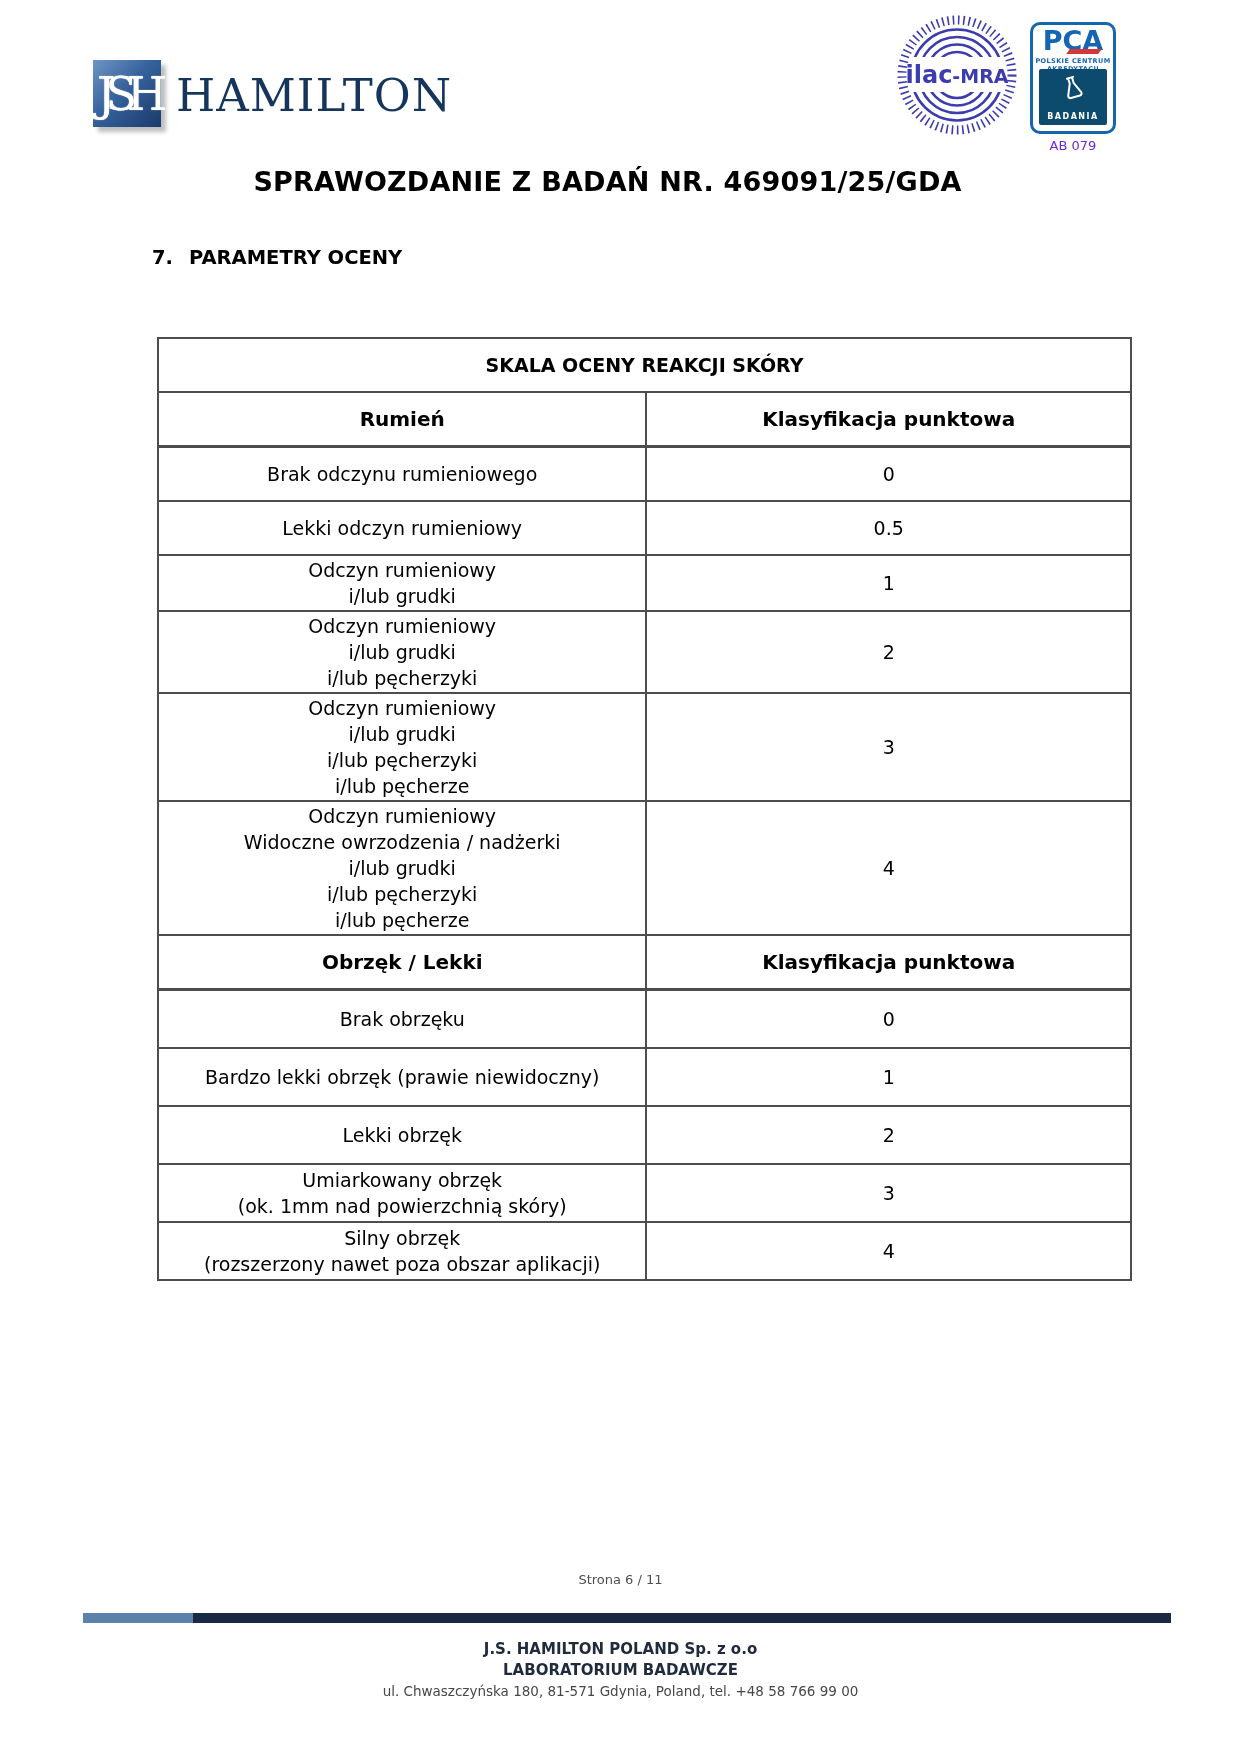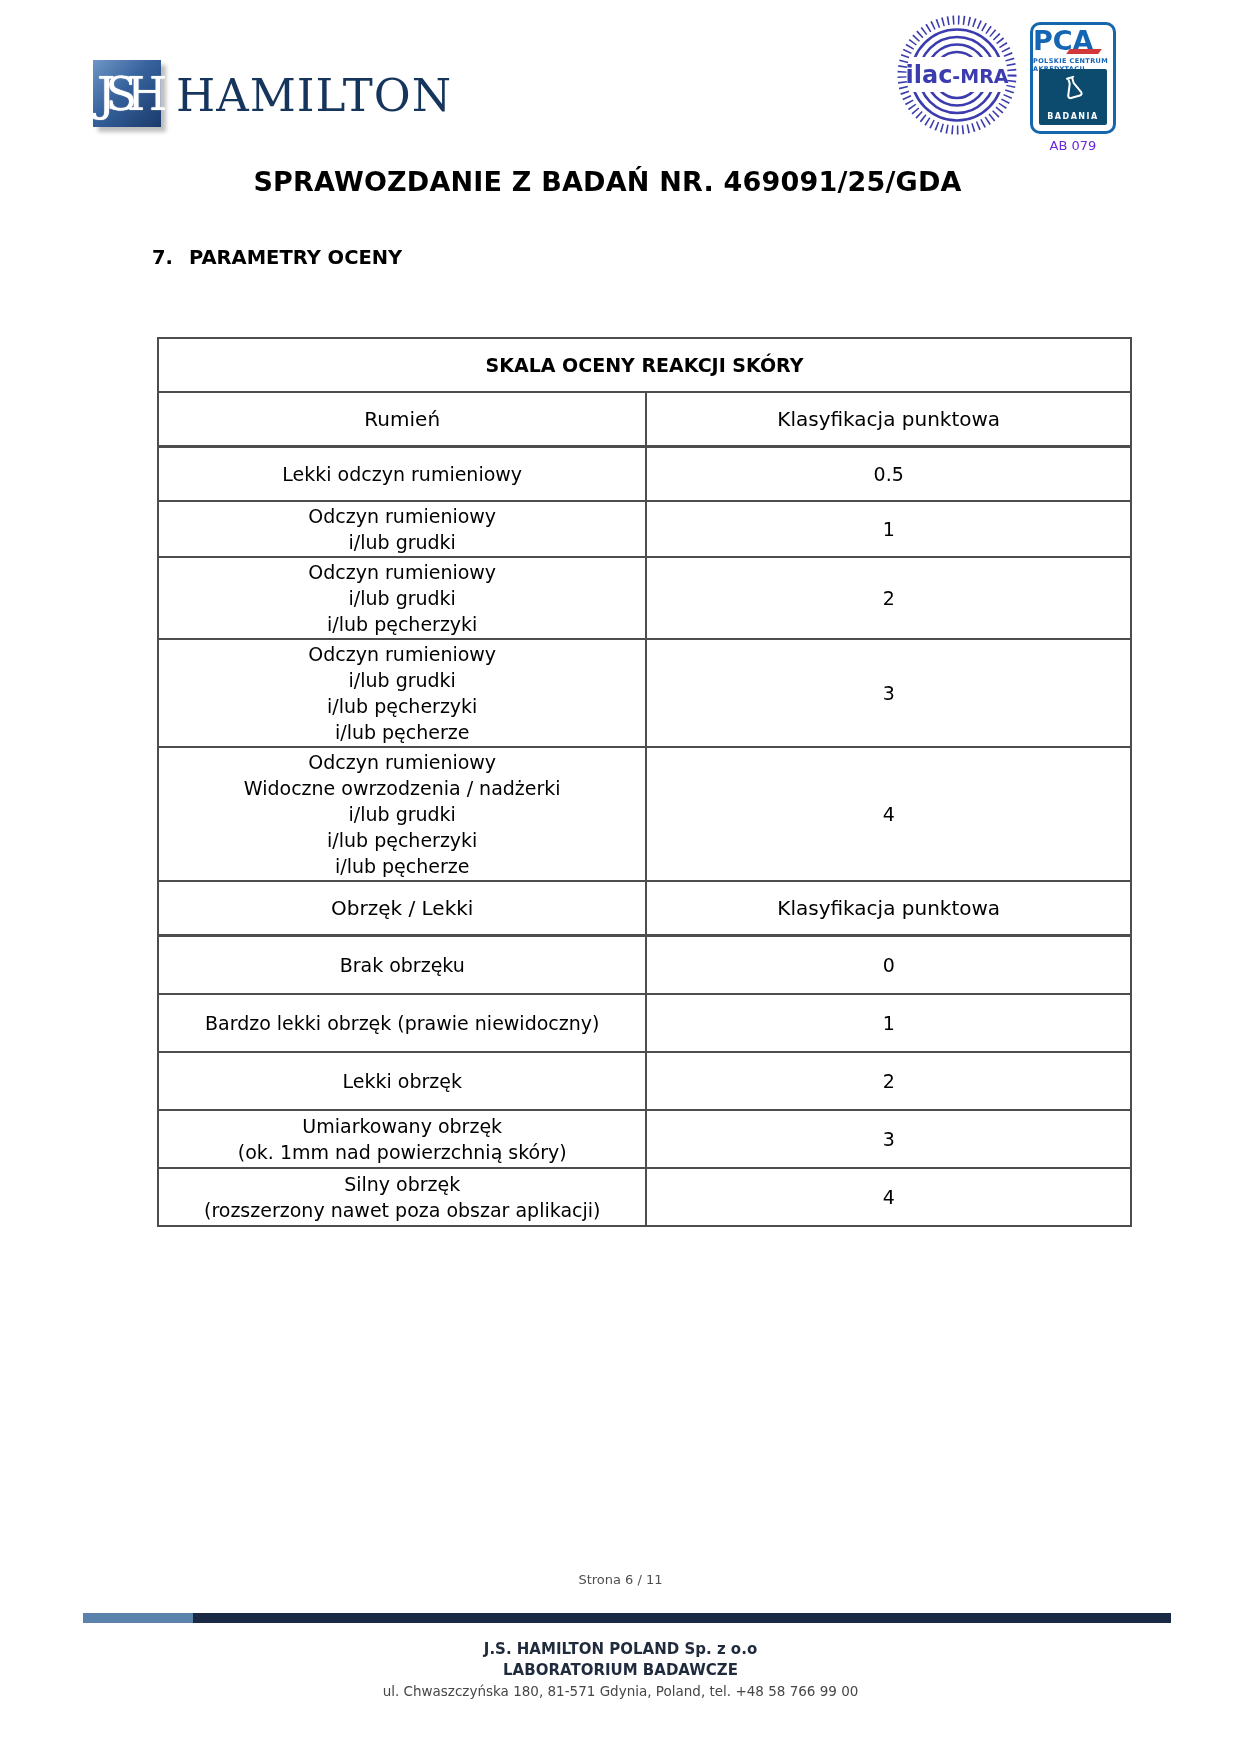--- a/index.html
+++ b/index.html
@@ -27,21 +27,21 @@
     font-size:45px; line-height:60px; color:#16355c; letter-spacing:1px;
   }
 
   
   .ilac-seal{position:absolute; left:896px; top:14px; width:122px; height:122px;}
 
   
   .pca-badge{
     position:absolute; left:1030px; top:22px; width:86px; height:112px;
     border:3px solid #1467ad; border-radius:10px; background:#fff;
-    box-sizing:border-box; text-align:left;
+    box-sizing:border-box; text-align:center;
   }
   .pca-word{
     position:relative; font-size:27px; font-weight:bold; color:#1565b5;
     letter-spacing:0; line-height:26px; margin-top:3px;
   }
   .pca-red{
     position:absolute; left:44%; top:24px; width:40%; height:5px;
     background:#d2383a; transform:skewX(-35deg);
   }
   .pca-small{font-size:6.5px; font-weight:bold; color:#1565b5; line-height:7.5px; letter-spacing:.4px; margin-top:4px;}
@@ -70,21 +70,21 @@
     position:absolute; left:157px; top:337px; width:975px;
     border-collapse:collapse; table-layout:fixed;
   }
   .scale-table td{
     border:2px solid #4d4d4d; text-align:center; vertical-align:middle;
     font-size:19px; line-height:26px; padding:1px 6px;
   }
   .scale-table col.c1{width:50.2%;}
   .scale-table col.c2{width:49.8%;}
   .tbl-title{height:50px; font-weight:bold; font-size:20px;}
-  .hdr-row td{height:51px; font-weight:normal; font-size:20px; border-bottom-width:3px;margin-top:40px;}
+  .hdr-row td{height:51px; font-weight:bold; font-size:20px; border-bottom-width:3px;margin-top:40px;}
   .scale-table td{height:50px;}
   .sec2-row td{height:54px;}
   .param-cell .line{display:block;}
 
   
   .page-number{
     position:absolute; left:0; top:1572px; width:1241px; text-align:center;
     font-size:13px; color:#4f4f4f;
   }
   .footer-bar{position:absolute; left:83px; top:1613px; width:1088px; height:10px; background:#1a2a45;}
@@ -158,20 +158,26 @@
     <tbody>
         <tr>
           <td class="tbl-title" colspan="2">SKALA OCENY REAKCJI SKÓRY</td>
         </tr>
         <tr class="hdr-row">
           <td>Rumień</td>
           <td>Klasyfikacja punktowa</td>
         </tr>
         <tr>
           <td class="param-cell">
+            <div class="line">Brak odczynu rumieniowego</div>
+          </td>
+          <td class="score-cell">0</td>
+        </tr>
+        <tr>
+          <td class="param-cell">
             <div class="line">Lekki odczyn rumieniowy</div>
           </td>
           <td class="score-cell">0.5</td>
         </tr>
         <tr>
           <td class="param-cell">
             <div class="line">Odczyn rumieniowy</div>
             <div class="line">i/lub grudki</div>
           </td>
           <td class="score-cell">1</td>

